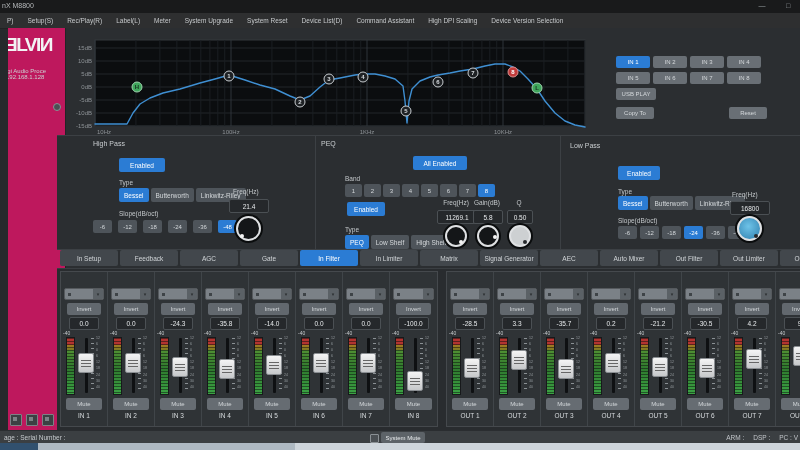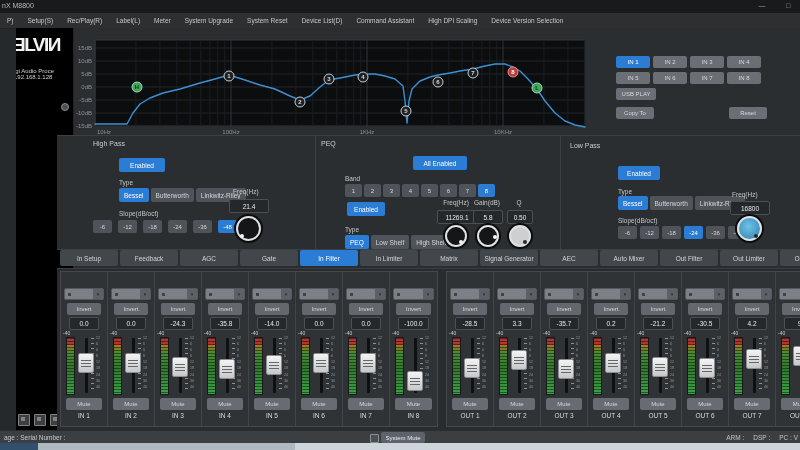--- a/index.html
+++ b/index.html
@@ -4,21 +4,21 @@
 <style>
   html,body{margin:0;padding:0;}
   body{width:800px;height:450px;overflow:hidden;background:#26292c;font-family:"Liberation Sans",sans-serif;position:relative;color:#cfd3d6;}
   
   #titlebar{position:absolute;left:0;top:0;width:800px;height:13px;background:#191a1b;}
   #title-text{position:absolute;left:2px;top:2px;font-size:7px;color:#b5b8ba;}
   .win-ctl{position:absolute;top:1px;width:20px;height:11px;color:#9aa0a4;font-size:7px;text-align:center;line-height:10px;}
   #menubar{position:absolute;left:0;top:13px;width:800px;height:15px;background:#2e2f30;border-bottom:1px solid #212223;display:flex;align-items:center;}
   .menu-item{font-size:6.5px;color:#c6c9cb;padding:0 7px;white-space:nowrap;}
   
-  #sidebar{position:absolute;left:16px;top:28px;width:57px;height:402px;background:#000000;border-right:1px solid #222426;overflow:hidden;}
+  #sidebar{position:absolute;left:8px;top:28px;width:57px;height:402px;background:#be185d;border-right:1px solid #222426;overflow:hidden;}
   #logo{font-size:19px;font-weight:bold;color:#f2f3f4;letter-spacing:-1.5px;white-space:nowrap;margin:6px 0 0 -3px;}
   .dev-line{font-size:6px;color:#ccd0d2;margin-left:-2px;white-space:nowrap;}
   #dev1{margin-top:12px;}
   #side-dot{position:absolute;left:45px;top:75px;width:6px;height:6px;border-radius:50%;border:1px solid #8a9094;background:#4a4f53;}
   #side-icons{position:absolute;left:2px;top:386px;display:flex;gap:4px;}
   .sfi{width:10px;height:10px;border:1px solid #7d8286;border-radius:1px;background:#3c4043;position:relative;}
   .sfi:after{content:"";position:absolute;left:2px;top:2px;width:4px;height:4px;background:#7d8286;}
   #main-bg{position:absolute;left:57px;top:28px;width:743px;height:402px;background:#2b2e31;}
   
   .btn{display:inline-flex;align-items:center;justify-content:center;background:#4e545a;color:#d4d8db;border-radius:2px;font-size:6px;white-space:nowrap;cursor:default;}

